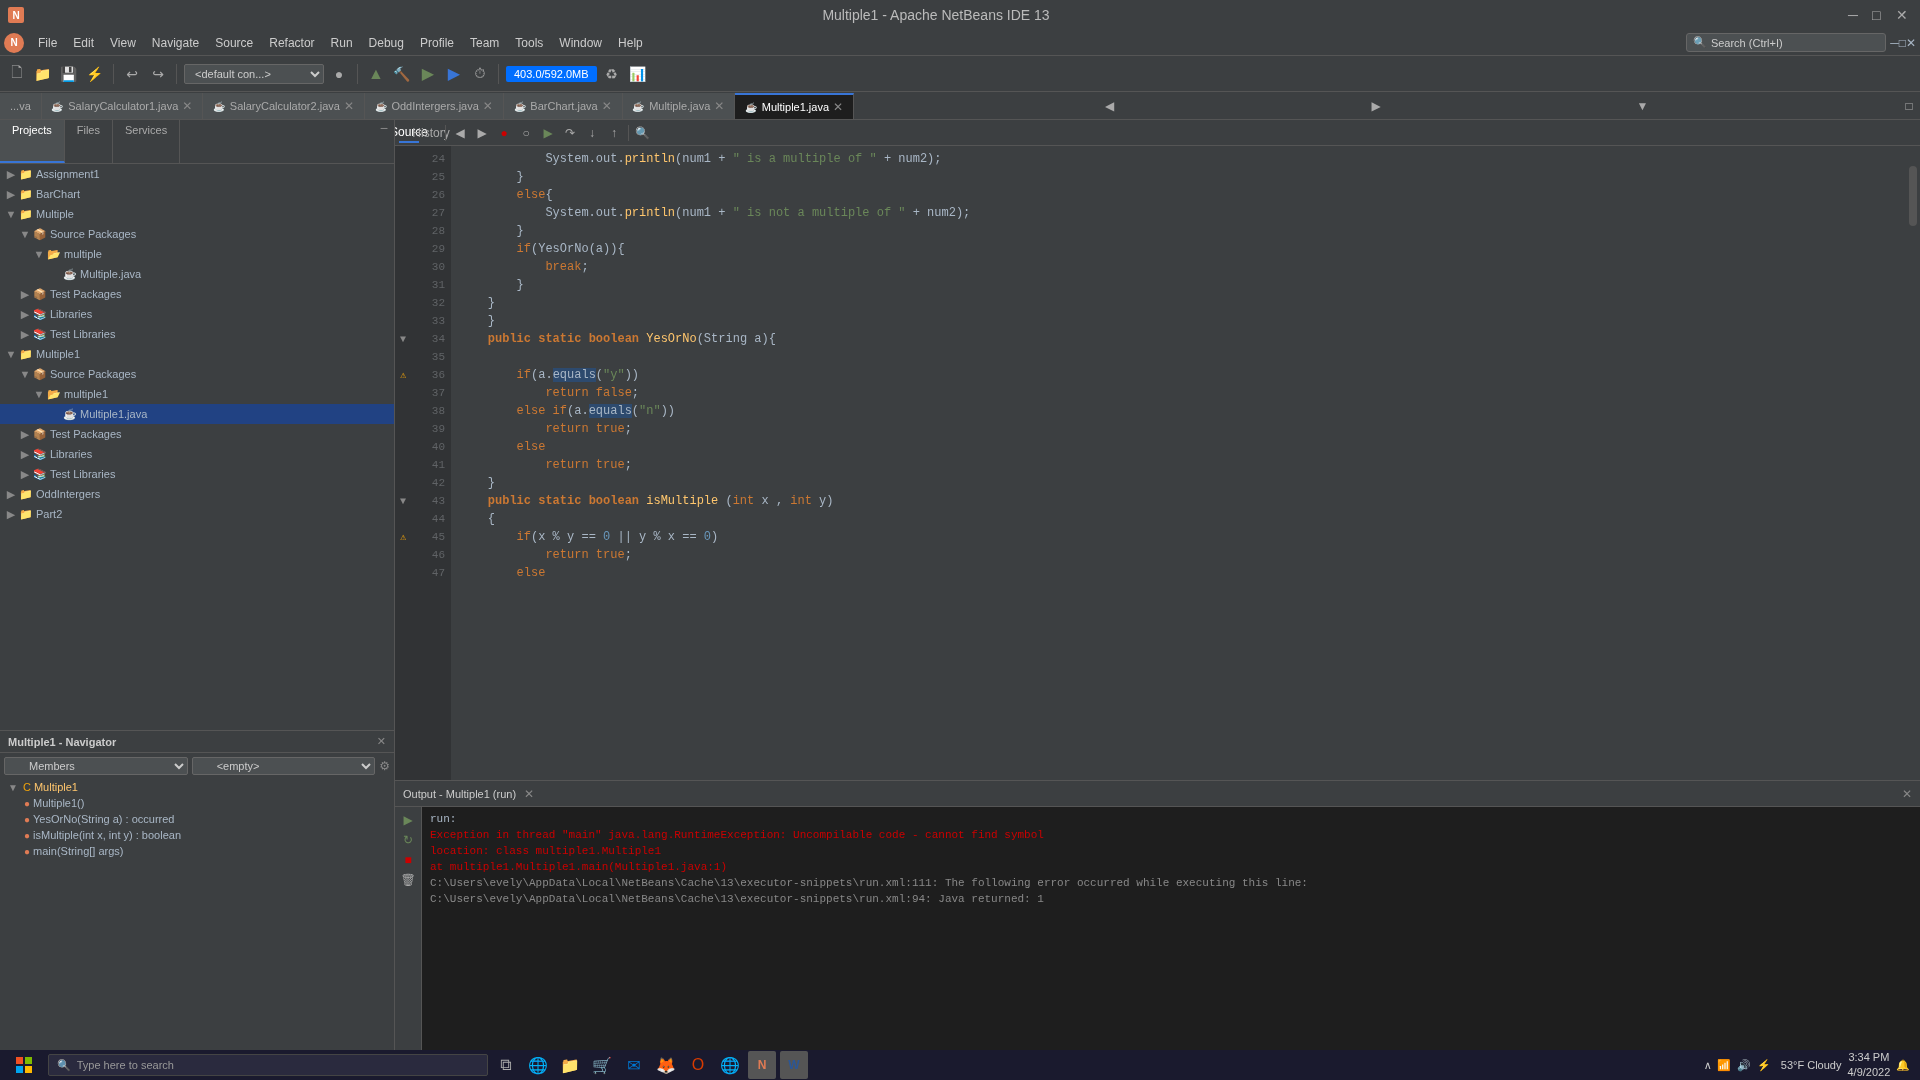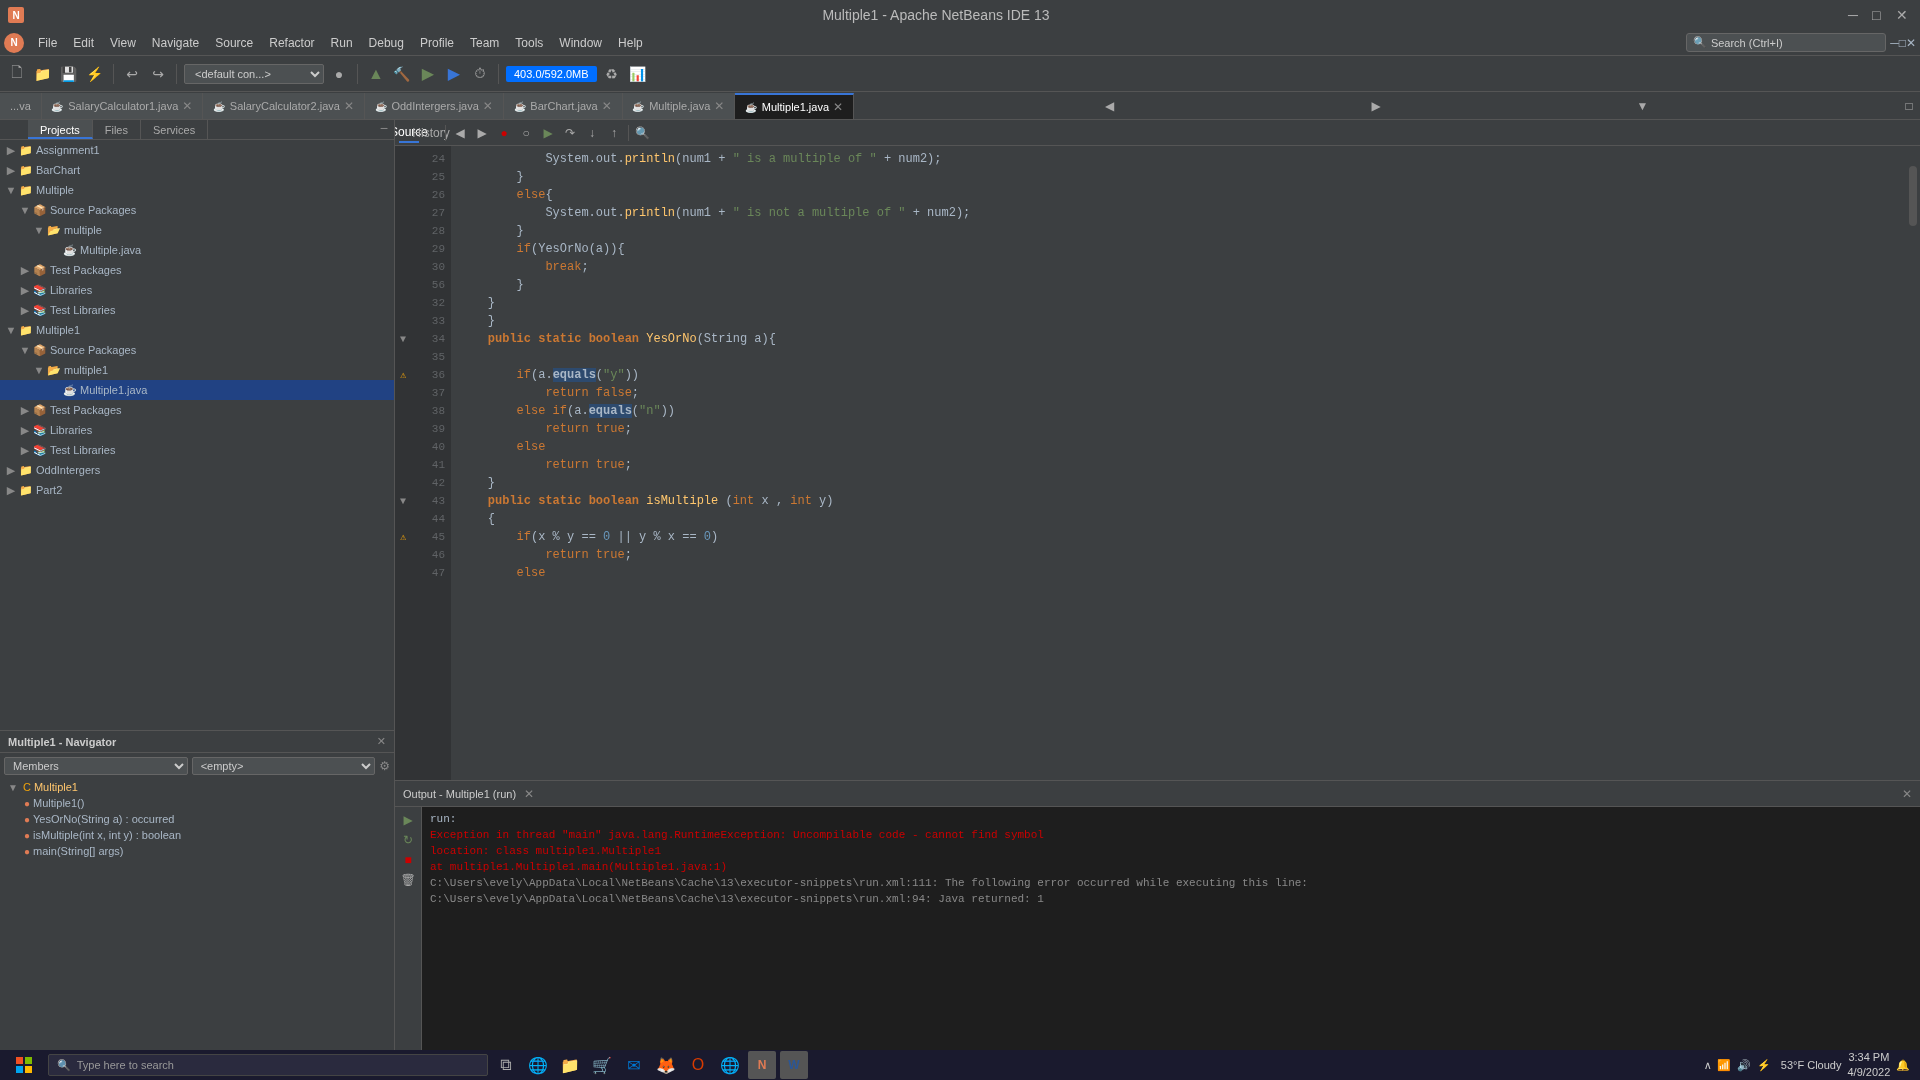--- a/index.html
+++ b/index.html
@@ -29,56 +29,56 @@
     .tab { display: flex; align-items: center; padding: 4px 10px; font-size: 11px; cursor: pointer; color: #aaa; border-right: 1px solid #555; background: #4c5052; gap: 4px; height: 26px; }
     .tab.active { background: #1e1e1e; color: #fff; border-top: 2px solid #3875d7; }
     .tab .close { color: #888; cursor: pointer; font-size: 12px; }
     .tab-arrow { width: 22px; height: 26px; display: flex; align-items: center; justify-content: center; cursor: pointer; color: #aaa; margin-left: auto; }
 
     
     #main { display: flex; height: calc(1080px - 30px - 26px - 36px - 28px - 30px); }
 
     
     #left-panel { width: 395px; display: flex; flex-direction: column; background: #3c3f41; border-right: 1px solid #555; }
-    #project-tabs { display: flex; height: 20px; border-bottom: 1px solid #555; padding-left: 28px; }
+    #project-tabs { display: flex; height: 44px; border-bottom: 1px solid #555; }
     .ptab { padding: 4px 12px; font-size: 11px; cursor: pointer; color: #aaa; border-right: 1px solid #555; }
     .ptab.active { background: #4c5052; color: #fff; border-bottom: 2px solid #3875d7; }
     #left-panel-content { flex: 1; overflow-y: auto; overflow-x: hidden; background: #3c3f41; }
     .tree-item { display: flex; align-items: center; padding: 2px 0; cursor: pointer; white-space: nowrap; }
     .tree-item.selected { background: #214283; }
     .tree-item span { font-size: 11px; }
     .indent { display: inline-block; }
     .expand-icon { width: 14px; text-align: center; font-size: 10px; color: #888; }
     .item-icon { width: 16px; height: 16px; display: inline-flex; align-items: center; justify-content: center; font-size: 11px; margin-right: 2px; }
 
     
     .panel-minimize { margin-left: auto; padding: 0 6px; cursor: pointer; color: #888; font-size: 14px; }
 
     
     #navigator { border-top: 1px solid #555; height: 320px; display: flex; flex-direction: column; }
     #navigator-header { display: flex; align-items: center; padding: 4px 8px; background: #3c3f41; border-bottom: 1px solid #555; font-size: 11px; }
     #navigator-body { flex: 1; overflow-y: auto; background: #3c3f41; padding: 4px; }
     .nav-members { display: flex; gap: 4px; align-items: center; margin-bottom: 4px; }
-    .nav-dropdown { background: #4c5052; border: 1px solid #666; color: #ccc; font-size: 11px; padding: 1px 4px; border-radius: 2px; flex: 1; }
+    .nav-dropdown { background: #4c5052; border: 1px solid #666; color: #ccc; font-size: 11px; padding: 1px 20px; border-radius: 2px; flex: 1; }
     .nav-tree-item { display: flex; align-items: center; padding: 2px 4px; cursor: pointer; font-size: 11px; gap: 3px; }
     #editor-toolbar { height: 26px; background: #3c3f41; display: flex; align-items: center; padding: 0 4px; gap: 2px; border-bottom: 1px solid #555; }
     .etb-btn { width: 20px; height: 20px; display: flex; align-items: center; justify-content: center; cursor: pointer; color: #aaa; font-size: 12px; }
     .etb-sep { width: 1px; height: 16px; background: #555; margin: 0 2px; }
 
     #code-editor { flex: 1; display: flex; overflow: hidden; font-family: 'Courier New', monospace; font-size: 12px; }
     #line-numbers { width: 40px; background: #313335; color: #606366; text-align: right; padding: 4px 6px 0 0; font-size: 11px; line-height: 18px; user-select: none; overflow: hidden; }
     #code-content { flex: 1; overflow: auto; padding: 4px 8px; line-height: 18px; color: #a9b7c6; white-space: pre; }
 
     
     .kw { color: #cc7832; }
     .kw2 { color: #cc7832; font-weight: bold; }
     .str { color: #6a8759; }
     .num { color: #6897bb; }
     .method { color: #ffc66d; text-align: right; }
-    .highlight { background: #2d4a6e; font-weight: bold; }
+    .highlight { background: #2d4a6e; }
 
     
     #gutter { width: 16px; background: #313335; padding-top: 4px; }
     .gutter-line { height: 18px; display: flex; align-items: center; justify-content: center; font-size: 10px; }
     .gutter-warning { color: #f0a30a; }
 
     
     #output-panel { height: 270px; display: flex; flex-direction: column; border-top: 1px solid #555; }
     #output-header { height: 26px; background: #3c3f41; display: flex; align-items: center; padding: 0 8px; gap: 4px; border-bottom: 1px solid #555; }
     #output-body { flex: 1; overflow-y: auto; background: #1e1e1e; padding: 4px 8px; font-family: 'Courier New', monospace; font-size: 11px; line-height: 16px; }
@@ -424,21 +424,21 @@
         <div class="gutter-line"></div>
       </div>
       <div id="line-numbers">
         <div class="ln">24</div>
         <div class="ln">25</div>
         <div class="ln">26</div>
         <div class="ln">27</div>
         <div class="ln">28</div>
         <div class="ln">29</div>
         <div class="ln">30</div>
-        <div class="ln">56</div>
+        <div class="ln">31</div>
         <div class="ln">32</div>
         <div class="ln">33</div>
         <div class="ln">34</div>
         <div class="ln">35</div>
         <div class="ln">36</div>
         <div class="ln">37</div>
         <div class="ln">38</div>
         <div class="ln">39</div>
         <div class="ln">40</div>
         <div class="ln">41</div>

